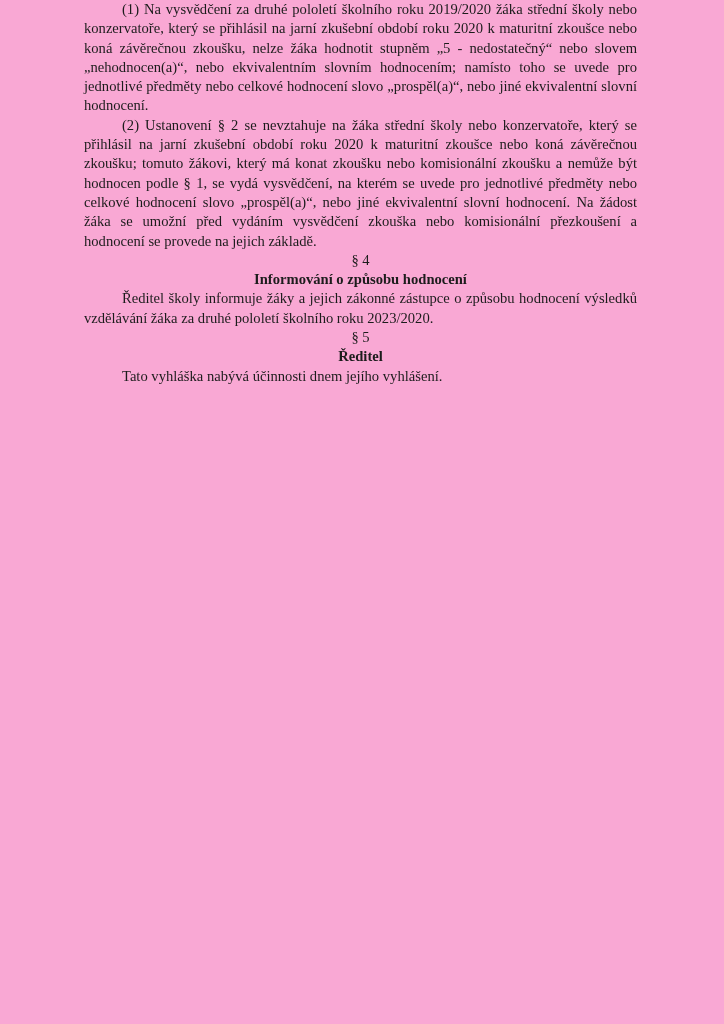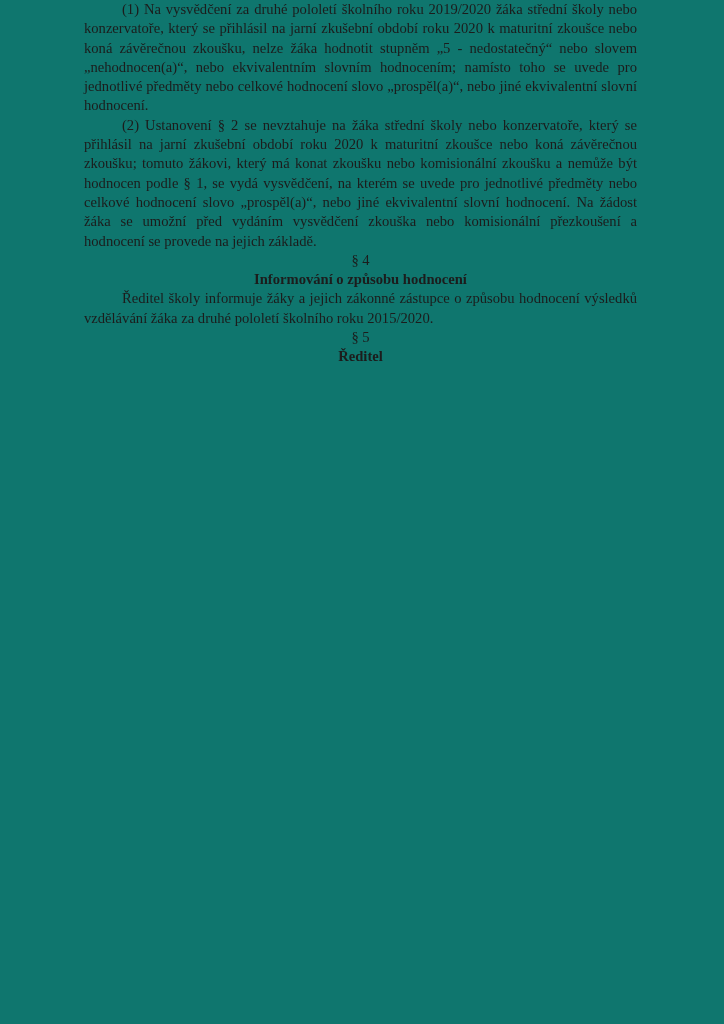--- a/index.html
+++ b/index.html
@@ -6,21 +6,21 @@
   html, body {
     margin: 0;
     padding: 0;
     background: #e8e8e8;
   }
   .page {
     position: relative;
     width: 724px;
     height: 1024px;
     margin: 0 auto;
-    background: #0f766e;
+    background: #f9a8d4;
     overflow: hidden;
     font-family: "Liberation Serif", "DejaVu Serif", serif;
     color: #1c1c1c;
     font-size: 14.6px;
     line-height: 19.3px;
   }
   .content {
     position: absolute;
     top: 0;
     left: 84px;
@@ -58,23 +58,24 @@
   <div class="content">
 
     <p class="p1 justify indent">(1) Na vysvědčení za druhé pololetí školního roku 2019/2020 žáka střední školy nebo konzervatoře, který se přihlásil na jarní zkušební období roku 2020 k maturitní zkoušce nebo koná závěrečnou zkoušku, nelze žáka hodnotit stupněm „5 - nedostatečný“ nebo slovem „nehodnocen(a)“, nebo ekvivalentním slovním hodnocením; namísto toho se uvede pro jednotlivé předměty nebo celkové hodnocení slovo „prospěl(a)“, nebo jiné ekvivalentní slovní hodnocení.</p>
 
     <p class="p2 justify indent">(2) Ustanovení § 2 se nevztahuje na žáka střední školy nebo konzervatoře, který se přihlásil na jarní zkušební období roku 2020 k maturitní zkoušce nebo koná závěrečnou zkoušku; tomuto žákovi, který má konat zkoušku nebo komisionální zkoušku a nemůže být hodnocen podle § 1, se vydá vysvědčení, na kterém se uvede pro jednotlivé předměty nebo celkové hodnocení slovo „prospěl(a)“, nebo jiné ekvivalentní slovní hodnocení. Na žádost žáka se umožní před vydáním vysvědčení zkouška nebo komisionální přezkoušení a hodnocení se provede na jejich základě.</p>
 
     <p class="s4n center sec-num">§ 4</p>
 
     <p class="s4t center sec-title">Informování o způsobu hodnocení</p>
 
-    <p class="s4b justify indent">Ředitel školy informuje žáky a jejich zákonné zástupce o způsobu hodnocení výsledků vzdělávání žáka za druhé pololetí školního roku 2015/2020.</p>
+    <p class="s4b justify indent">Ředitel školy informuje žáky a jejich zákonné zástupce o způsobu hodnocení výsledků vzdělávání žáka za druhé pololetí školního roku 2023/2020.</p>
 
     <p class="s5n center sec-num">§ 5</p>
 
     <p class="s5t center sec-title">Ředitel</p>
 
+    <p class="s5b indent">Tato vyhláška nabývá účinnosti dnem jejího vyhlášení.</p>
 
 
 
   </div>
 </div>
 
 </body></html>

